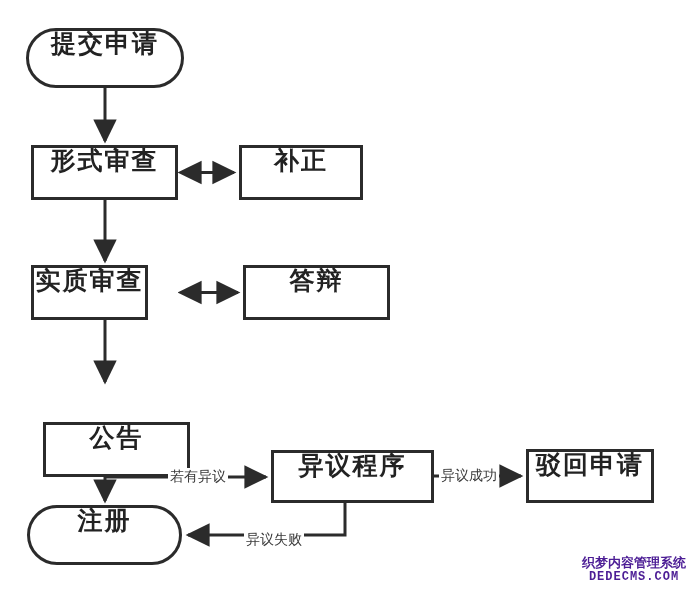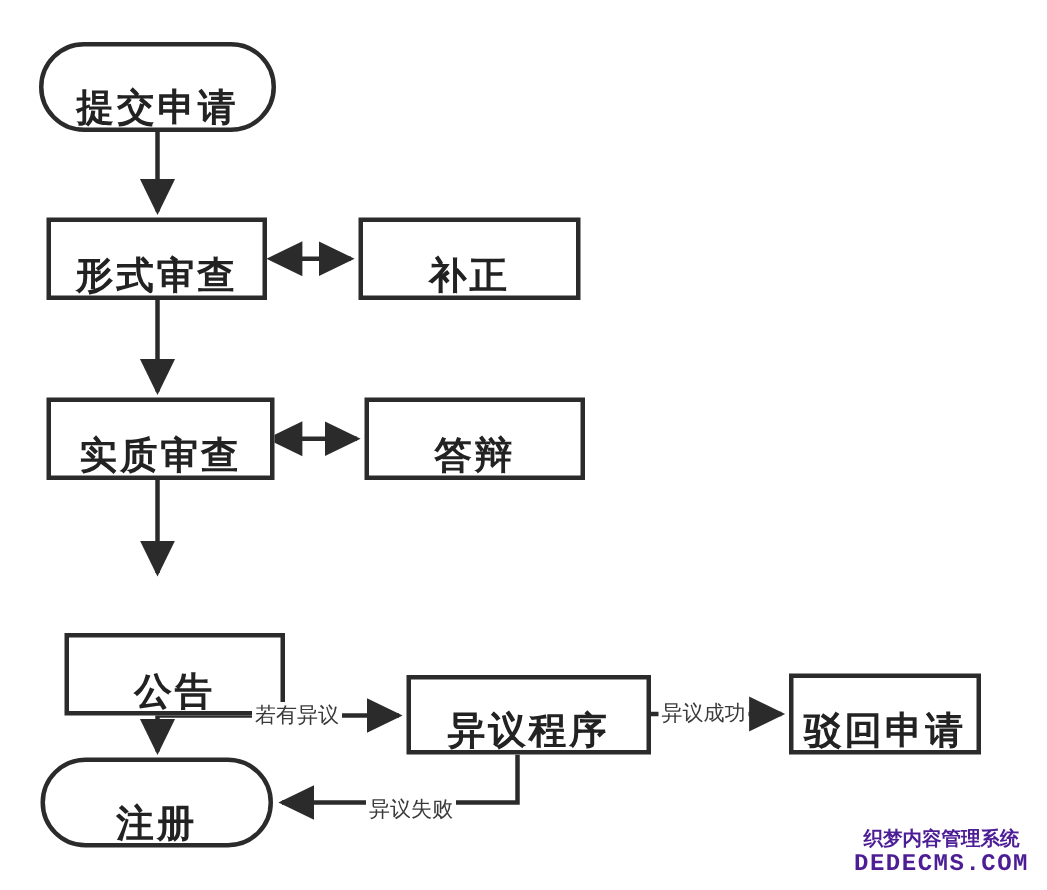--- a/index.html
+++ b/index.html
@@ -19,21 +19,21 @@
     position: absolute;
     left: 0;
     top: 0;
     width: 698px;
     height: 593px;
   }
   .node {
     position: absolute;
     box-sizing: border-box;
     display: flex;
-    align-items: flex-end;
+    align-items: flex-start;
     justify-content: center;
     background: #ffffff;
     border: 3px solid #2b2b2b;
     color: #222222;
     font-size: 25px;
     font-weight: 700;
     letter-spacing: 2px;
     line-height: 1;
   }
   .node.stadium {
@@ -62,21 +62,21 @@
     user-select: none;
   }
   #watermark .wm-cn {
     display: block;
     font-size: 13px;
     font-weight: 700;
     letter-spacing: 0px;
   }
   #watermark .wm-en {
     display: block;
-    font-size: 16px;
+    font-size: 12px;
     font-weight: 700;
     letter-spacing: 1px;
     font-family: "Liberation Mono", "DejaVu Sans Mono", monospace;
   }
 </style>
 </head>
 <body>
 
 <div id="canvas">
 
@@ -113,25 +113,25 @@
   </svg>
 
   <div class="node stadium" style="left:26px; top:28px; width:158px; height:60px;">
     <span>提交申请</span>
   </div>
 
   <div class="node rect" style="left:31px; top:145px; width:147px; height:55px;">
     <span>形式审查</span>
   </div>
 
-  <div class="node rect" style="left:239px; top:145px; width:148px; height:55px;">
+  <div class="node rect" style="left:239px; top:145px; width:124px; height:55px;">
     <span>补正</span>
   </div>
 
-  <div class="node rect" style="left:31px; top:265px; width:152px; height:55px;">
+  <div class="node rect" style="left:31px; top:265px; width:117px; height:55px;">
     <span>实质审查</span>
   </div>
 
   <div class="node rect" style="left:243px; top:265px; width:147px; height:55px;">
     <span>答辩</span>
   </div>
 
   <div class="node rect" style="left:43px; top:386px; width:147px; height:55px;margin-top:36px;">
     <span>公告</span>
   </div>

